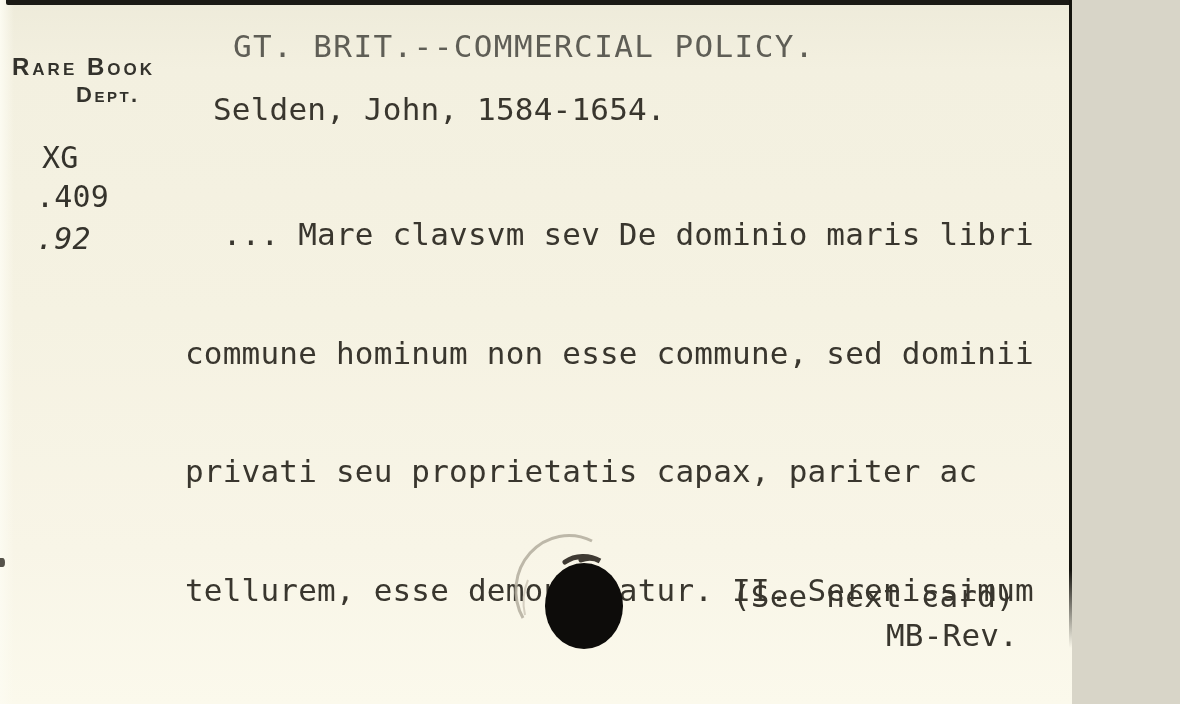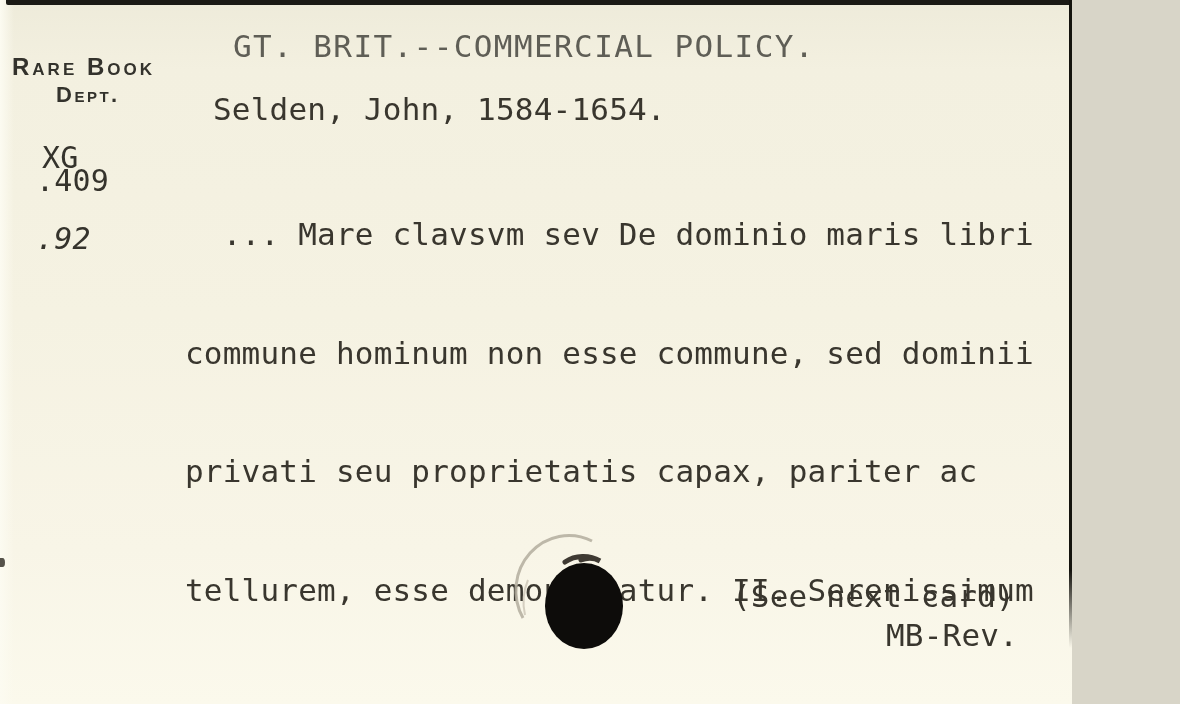--- a/index.html
+++ b/index.html
@@ -25,33 +25,33 @@
   }
   .heading{
     left:233px;top:27px;
     color:#5f5e56;
     letter-spacing:1.4px;
   }
   .author{left:185px;top:90px;margin-left:28px;}
   .body-block{left:185px;top:136px;}
   .call{font-size:30px;color:#35332c;}
   .call-1{left:42px;top:138px;}
-  .call-2{left:36px;top:161px;}
+  .call-2{left:36px;top:177px;}
   .call-3{left:36px;top:219px;font-style:italic;}
   .see-next{left:732px;top:577px;}
   .mb-rev{left:886px;top:616px;}
   .stamp{
     position:absolute;left:12px;top:53px;
     font-family:"Liberation Sans","DejaVu Sans",sans-serif;
     font-weight:bold;
     font-variant:small-caps;
     color:#33322c;
   }
   .stamp-line1{font-size:24px;letter-spacing:3px;}
-  .stamp-line2{font-size:22px;letter-spacing:2.5px;margin-left:44px;margin-top:1px;}
+  .stamp-line2{font-size:22px;letter-spacing:2.5px;margin-left:64px;margin-top:1px;}
   .edge-top{
     position:absolute;left:6px;right:0;top:0;height:5px;
     background:#1b1a15;border-radius:0 0 2px 2px;
   }
   .edge-right{
     position:absolute;right:0;top:0;width:3px;height:648px;
     background:linear-gradient(180deg,#14130e 0%,#14130e 88%,rgba(20,19,14,0) 100%);
   }
   .speck{
     position:absolute;left:0;top:558px;width:5px;height:9px;

